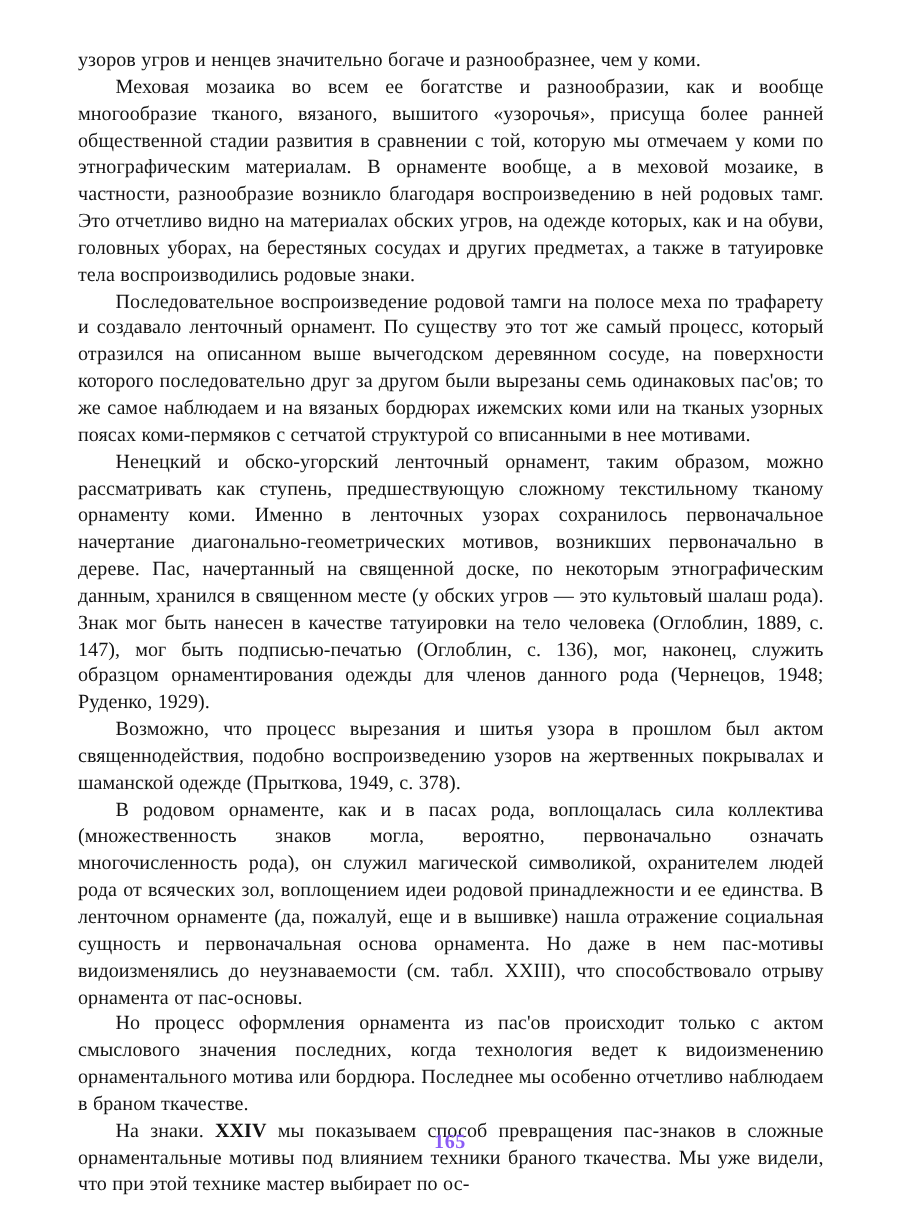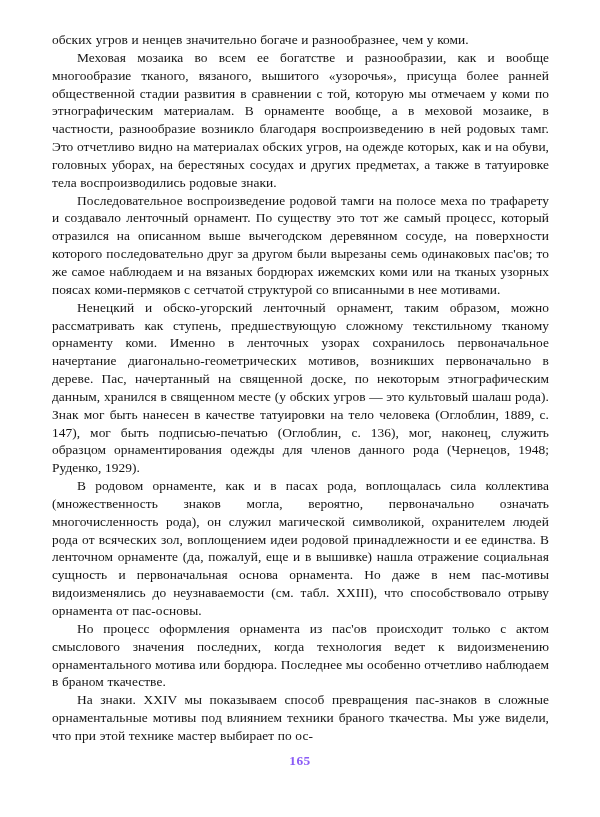--- a/index.html
+++ b/index.html
@@ -37,21 +37,21 @@
     hyphens: manual;
     text-indent: 25px;
   }
 
   
   .para.continuation {
     text-indent: 0;
   }
 
   .tbl-ref-bold {
-    font-weight: normal;
+    font-weight: bold;
   }
 
   #folio {
     position: absolute;
     left: 0;
     top: 753px;
     width: 600px;
     text-align: center;
     font-family: "Liberation Serif", "DejaVu Serif", serif;
     font-size: 13.4px;
@@ -59,24 +59,25 @@
     color: #8b5cf6;
     letter-spacing: 0.4px;
   }
 </style>
 </head>
 <body>
 
 <div id="page">
 
   <div id="text-block">
-      <p class="para continuation">обских угров и ненцев значительно богаче и разнообразнее, чем у коми.</p>
+      <p class="para continuation">узоров угров и ненцев значительно богаче и разнообразнее, чем у коми.</p>
       <p class="para">Меховая мозаика во всем ее богатстве и разнообразии, как и вообще многообразие тканого, вязаного, вышитого «узорочья», присуща более ранней общественной стадии развития в сравнении с той, которую мы отмечаем у коми по этнографическим материалам. В орнаменте вообще, а в меховой мозаике, в частности, разнообразие возникло благодаря воспроизведению в ней родовых тамг. Это отчетливо видно на материалах обских угров, на одежде которых, как и на обуви, головных уборах, на берестяных сосудах и других предметах, а также в татуировке тела воспроизводились родовые знаки.</p>
       <p class="para">Последовательное воспроизведение родовой тамги на полосе меха по трафарету и создавало ленточный орнамент. По существу это тот же самый процесс, который отразился на описанном выше вычегодском деревянном сосуде, на поверхности которого последовательно друг за другом были вырезаны семь одинаковых пас'ов; то же самое наблюдаем и на вязаных бордюрах ижемских коми или на тканых узорных поясах коми-пермяков с сетчатой структурой со вписанными в нее мотивами.</p>
       <p class="para">Ненецкий и обско-угорский ленточный орнамент, таким образом, можно рассматривать как ступень, предшествующую сложному текстильному тканому орнаменту коми. Именно в ленточных узорах сохранилось первоначальное начертание диагонально-геометрических мотивов, возникших первоначально в дереве. Пас, начертанный на священной доске, по некоторым этнографическим данным, хранился в священном месте (у обских угров — это культовый шалаш рода). Знак мог быть нанесен в качестве татуировки на тело человека (Оглоблин, 1889, с. 147), мог быть подписью-печатью (Оглоблин, с. 136), мог, наконец, служить образцом орнаментирования одежды для членов данного рода (Чернецов, 1948; Руденко, 1929).</p>
+      <p class="para">Возможно, что процесс вырезания и шитья узора в прошлом был актом священнодействия, подобно воспроизведению узоров на жертвенных покрывалах и шаманской одежде (Прыткова, 1949, с. 378).</p>
       <p class="para">В родовом орнаменте, как и в пасах рода, воплощалась сила коллектива (множественность знаков могла, вероятно, первоначально означать многочисленность рода), он служил магической символикой, охранителем людей рода от всяческих зол, воплощением идеи родовой принадлежности и ее единства. В ленточном орнаменте (да, пожалуй, еще и в вышивке) нашла отражение социальная сущность и первоначальная основа орнамента. Но даже в нем пас-мотивы видоизменялись до неузнаваемости (см. табл. XXIII), что способствовало отрыву орнамента от пас-основы.</p>
       <p class="para">Но процесс оформления орнамента из пас'ов происходит только с актом смыслового значения последних, когда технология ведет к видоизменению орнаментального мотива или бордюра. Последнее мы особенно отчетливо наблюдаем в браном ткачестве.</p>
       <p class="para"><span>На знаки. </span><span class="tbl-ref-bold">XXIV</span><span> мы показываем способ превращения пас-знаков в сложные орнаментальные мотивы под влиянием техники браного ткачества. Мы уже видели, что при этой технике мастер выбирает по ос-</span></p>
     </div>
 
   <div id="folio">165</div>
 
 </div>
 
 </body></html>

